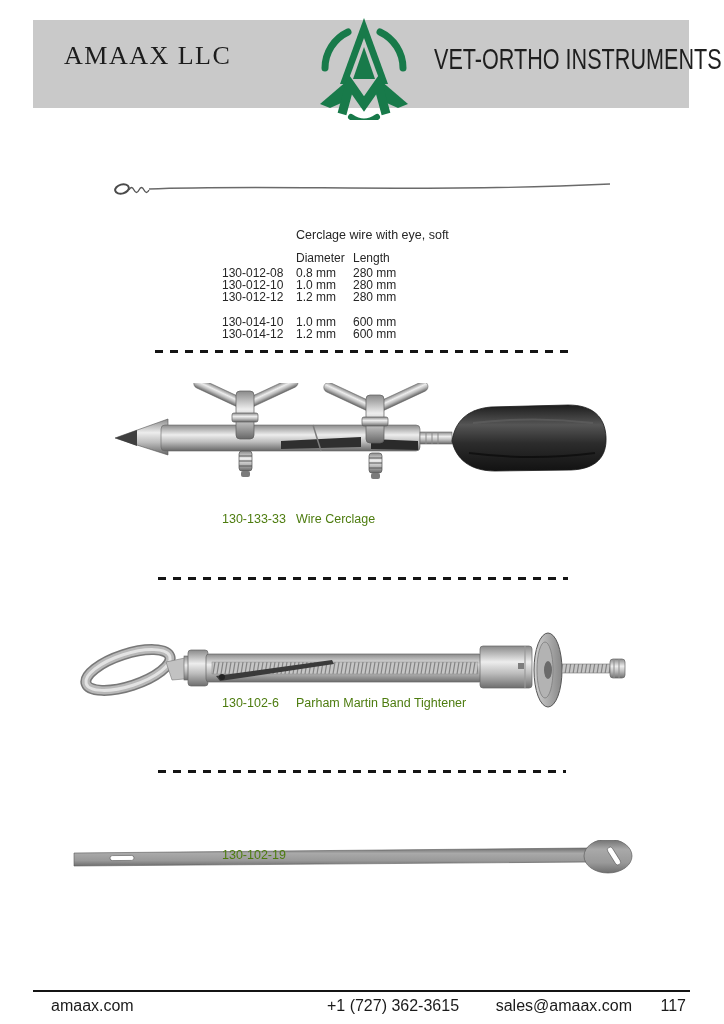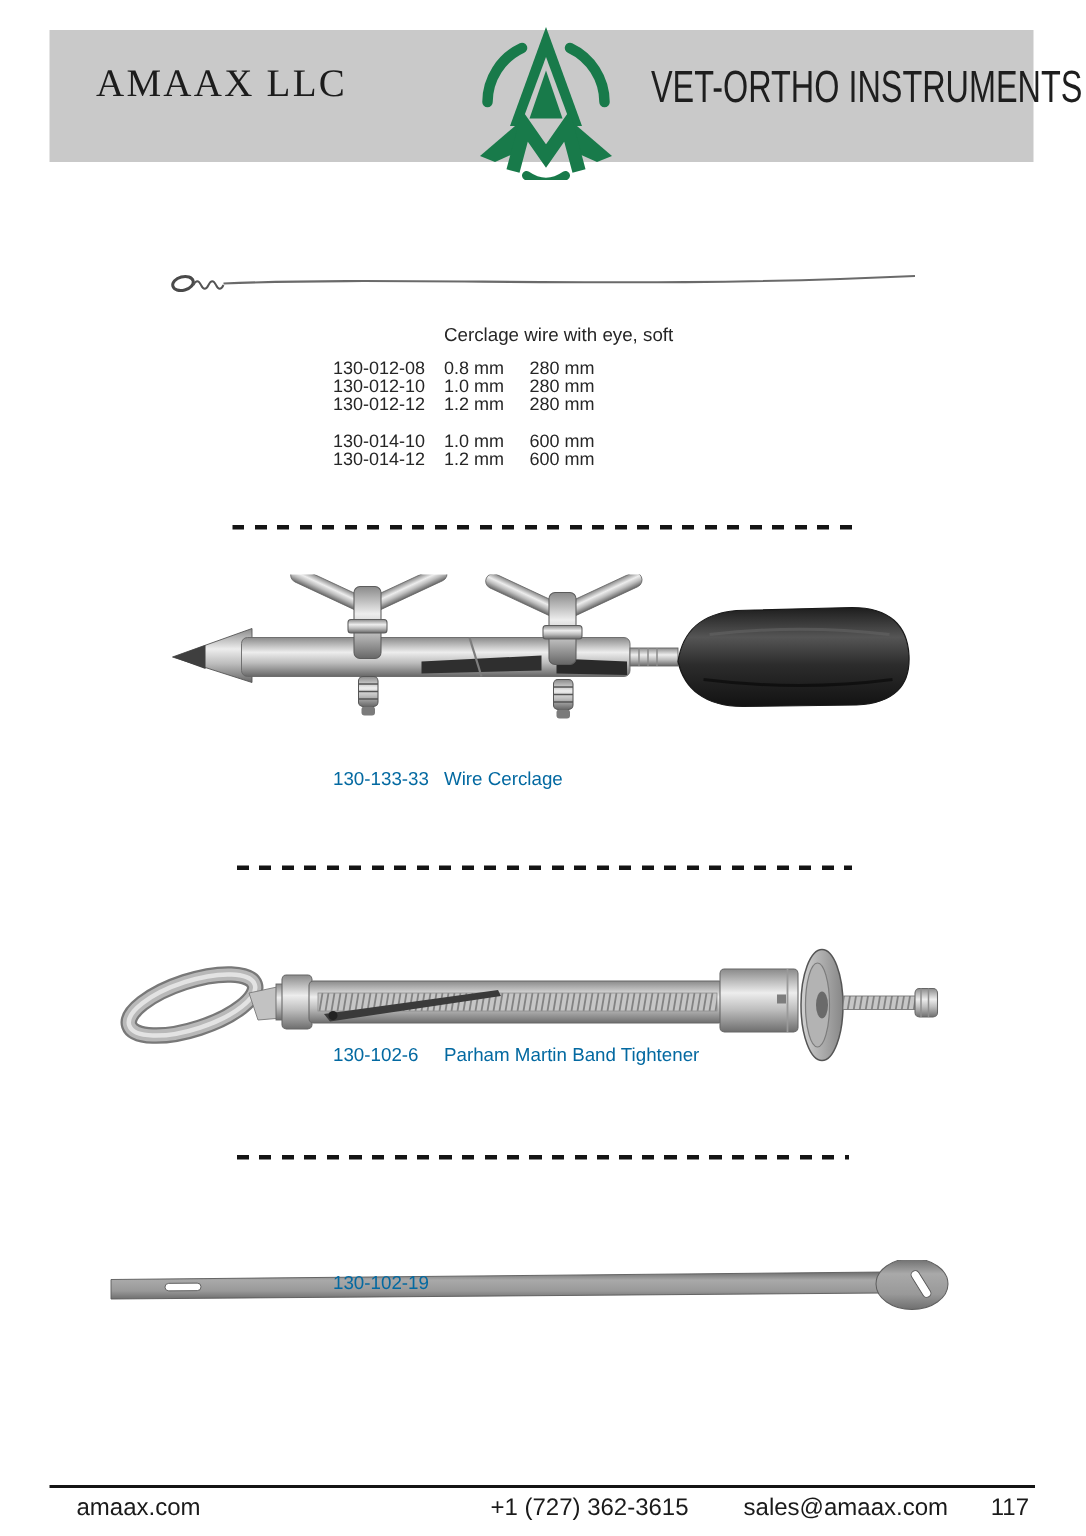--- a/index.html
+++ b/index.html
@@ -19,41 +19,41 @@
   }
   .catalog-title {
     left:434px; top:42px; font-size:30px; color:#1e1e1e;
     transform:scaleX(0.72); transform-origin:left top; letter-spacing:0px;
     white-space:nowrap; font-weight:normal;
   }
   .logo-wrap { left:318px; top:16px; width:92px; height:104px; }
 
   
   .wire-illu { left:110px; top:178px; width:505px; height:22px; }
-  .cerclage-block { left:222px; top:216px; width:300px; font-size:12px; color:#262626; }
+  .cerclage-block { left:222px; top:228px; width:300px; font-size:12px; color:#262626; }
   .cerclage-title { margin-left:74px; font-size:12.5px; margin-bottom:9px; white-space:nowrap; }
   .tbl-head { display:flex; margin-bottom:2px; }
   .tbl-row  { display:flex; line-height:12.2px; }
   .c-part { flex:0 0 74px; }
   .c-dia  { flex:0 0 57px; }
   .c-len  { flex:1; }
   .tbl-head .c-dia { margin-left:74px; }
   .row-gap { margin-top:12px; }
 
   
   .dashed {
     height:3px;
     background:repeating-linear-gradient(to right, #141414 0 8px, transparent 8px 15px);
   }
   .sep1 { left:155px; top:350px; width:415px; }
   .sep2 { left:158px; top:577px; width:410px; }
   .sep3 { left:158px; top:770px; width:408px; }
 
   
-  .prod-label { display:flex; font-size:12.5px; color:#0369a1; white-space:nowrap; }
+  .prod-label { display:flex; font-size:12.5px; color:#4d7c0f; white-space:nowrap; }
   .prod-label .c-part { flex:0 0 74px; }
   .lbl-wire-tightener { left:222px; top:512px; }
   .lbl-band-tightener { left:222px; top:696px; }
   .lbl-bone-band      { left:222px; top:848px;align-items:center; }
 
   
   .illu-wire-tightener { left:113px; top:383px; width:497px; height:112px; }
   .illu-band-tightener { left:80px;  top:626px; width:550px; height:84px; }
   .illu-bone-band      { left:70px;  top:840px; width:565px; height:40px; }
 
@@ -91,20 +91,24 @@
 <div class="abs wire-illu">
   <svg width="505" height="22" viewBox="0 0 505 22">
     <ellipse cx="0" cy="0" rx="7" ry="4.5" transform="translate(12,11) rotate(-15)" fill="none" stroke="#4a4a4a" stroke-width="2"></ellipse>
     <path d="M 19 12 q 2.5 -5 5 0 q 2.5 5 5 0 q 2.5 -5 5 0 q 2.5 5 5 0" fill="none" stroke="#555" stroke-width="1.3"></path>
     <path d="M 39 11 C 160 6 310 15 500 6" fill="none" stroke="#6a6a6a" stroke-width="1.4"></path>
   </svg>
 </div>
 
 <div class="abs cerclage-block">
   <div class="cerclage-title">Cerclage wire with eye, soft</div>
+  <div class="tbl-head">
+    <span class="c-dia">Diameter</span>
+    <span class="c-len">Length</span>
+  </div>
   <div class="tbl-row">
     <span class="c-part">130-012-08</span>
     <span class="c-dia">0.8 mm</span>
     <span class="c-len">280 mm</span>
   </div>
   <div class="tbl-row">
     <span class="c-part">130-012-10</span>
     <span class="c-dia">1.0 mm</span>
     <span class="c-len">280 mm</span>
   </div>

